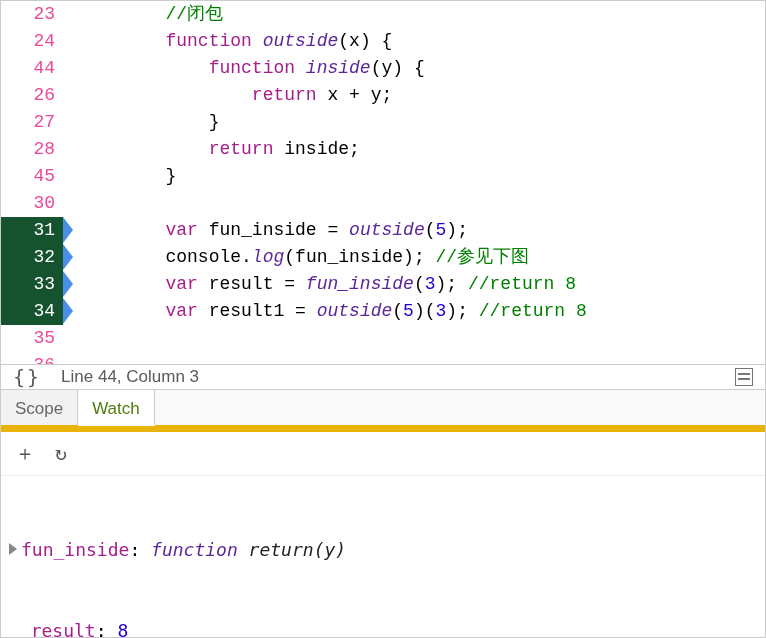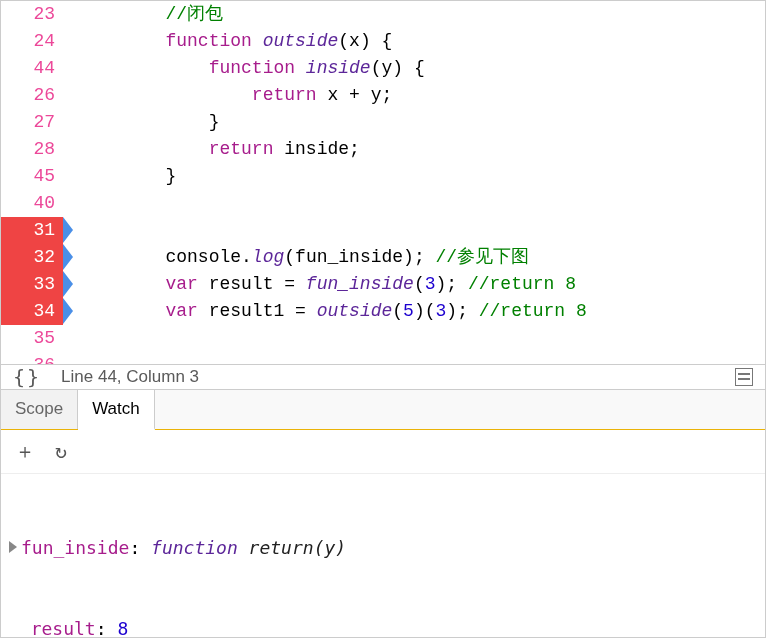--- a/index.html
+++ b/index.html
@@ -29,21 +29,21 @@
   }
   .gutter {
     width:62px;
     text-align:right;
     color:#ec4899;
     padding-right:8px;
     user-select:none;
     position:relative;
   }
   .gutter.bp {
-    background:#ef4444;
+    background:#14532d;
     color:#fff;
     padding-left:23px;
   }
   .gutter.bp::after{
     content:"";
     position:absolute;
     right:-10px; top:0;
     width:0;height:0;
     border-top:13.5px solid transparent;
     border-bottom:13.5px solid transparent;
@@ -88,29 +88,29 @@
   .status .drawer-icon::after{
     content:"";
     position:absolute;
     left:2px;right:2px;top:9px;
     height:1.5px;background:#777;
   }
 
   
   .tabs {
     display:flex;
-    border-bottom:1px solid #eab308;
+    border-bottom:7px solid #eab308;
     font-family: "Helvetica Neue", Arial, sans-serif;
     font-size:17px;
     height:42px;
   }
   .tab {
     padding:9px 14px;
     border-right:1px solid #ccc;
-    color:#000000;
+    color:#4d7c0f;
     cursor:pointer;
   }
   .tab.active {
     background:#fff;
     border-bottom:2px solid #fff;
     margin-bottom:-1px;
     border-top:none;
   }
   .tab.inactive { background:#f2f2f2; color:#666; }
   .tabs-rest{flex:1;background:#f9f9f9;}
@@ -183,26 +183,27 @@
     <div class="gutter">28</div>
     <div class="code">            <span class="kw">return</span> <span>inside;</span></div>
   </div>
 
   <div class="line">
     <div class="gutter">45</div>
     <div class="code">        <span>}</span></div>
   </div>
 
   <div class="line">
-    <div class="gutter">40</div>
+    <div class="gutter">30</div>
     <div class="code"> </div>
   </div>
 
   <div class="line">
     <div class="gutter bp">31</div>
+    <div class="code">        <span class="kw">var</span> <span>fun_inside</span> = <span class="fn">outside</span>(<span class="num">5</span>);</div>
   </div>
 
   <div class="line">
     <div class="gutter bp">32</div>
     <div class="code">        <span>console</span>.<span class="fn">log</span>(<span>fun_inside</span>); <span class="cmt">//参见下图</span></div>
   </div>
 
   <div class="line">
     <div class="gutter bp">33</div>
     <div class="code">        <span class="kw">var</span> <span>result</span> = <span class="fn">fun_inside</span>(<span class="num">3</span>); <span class="cmt">//return 8</span></div>

